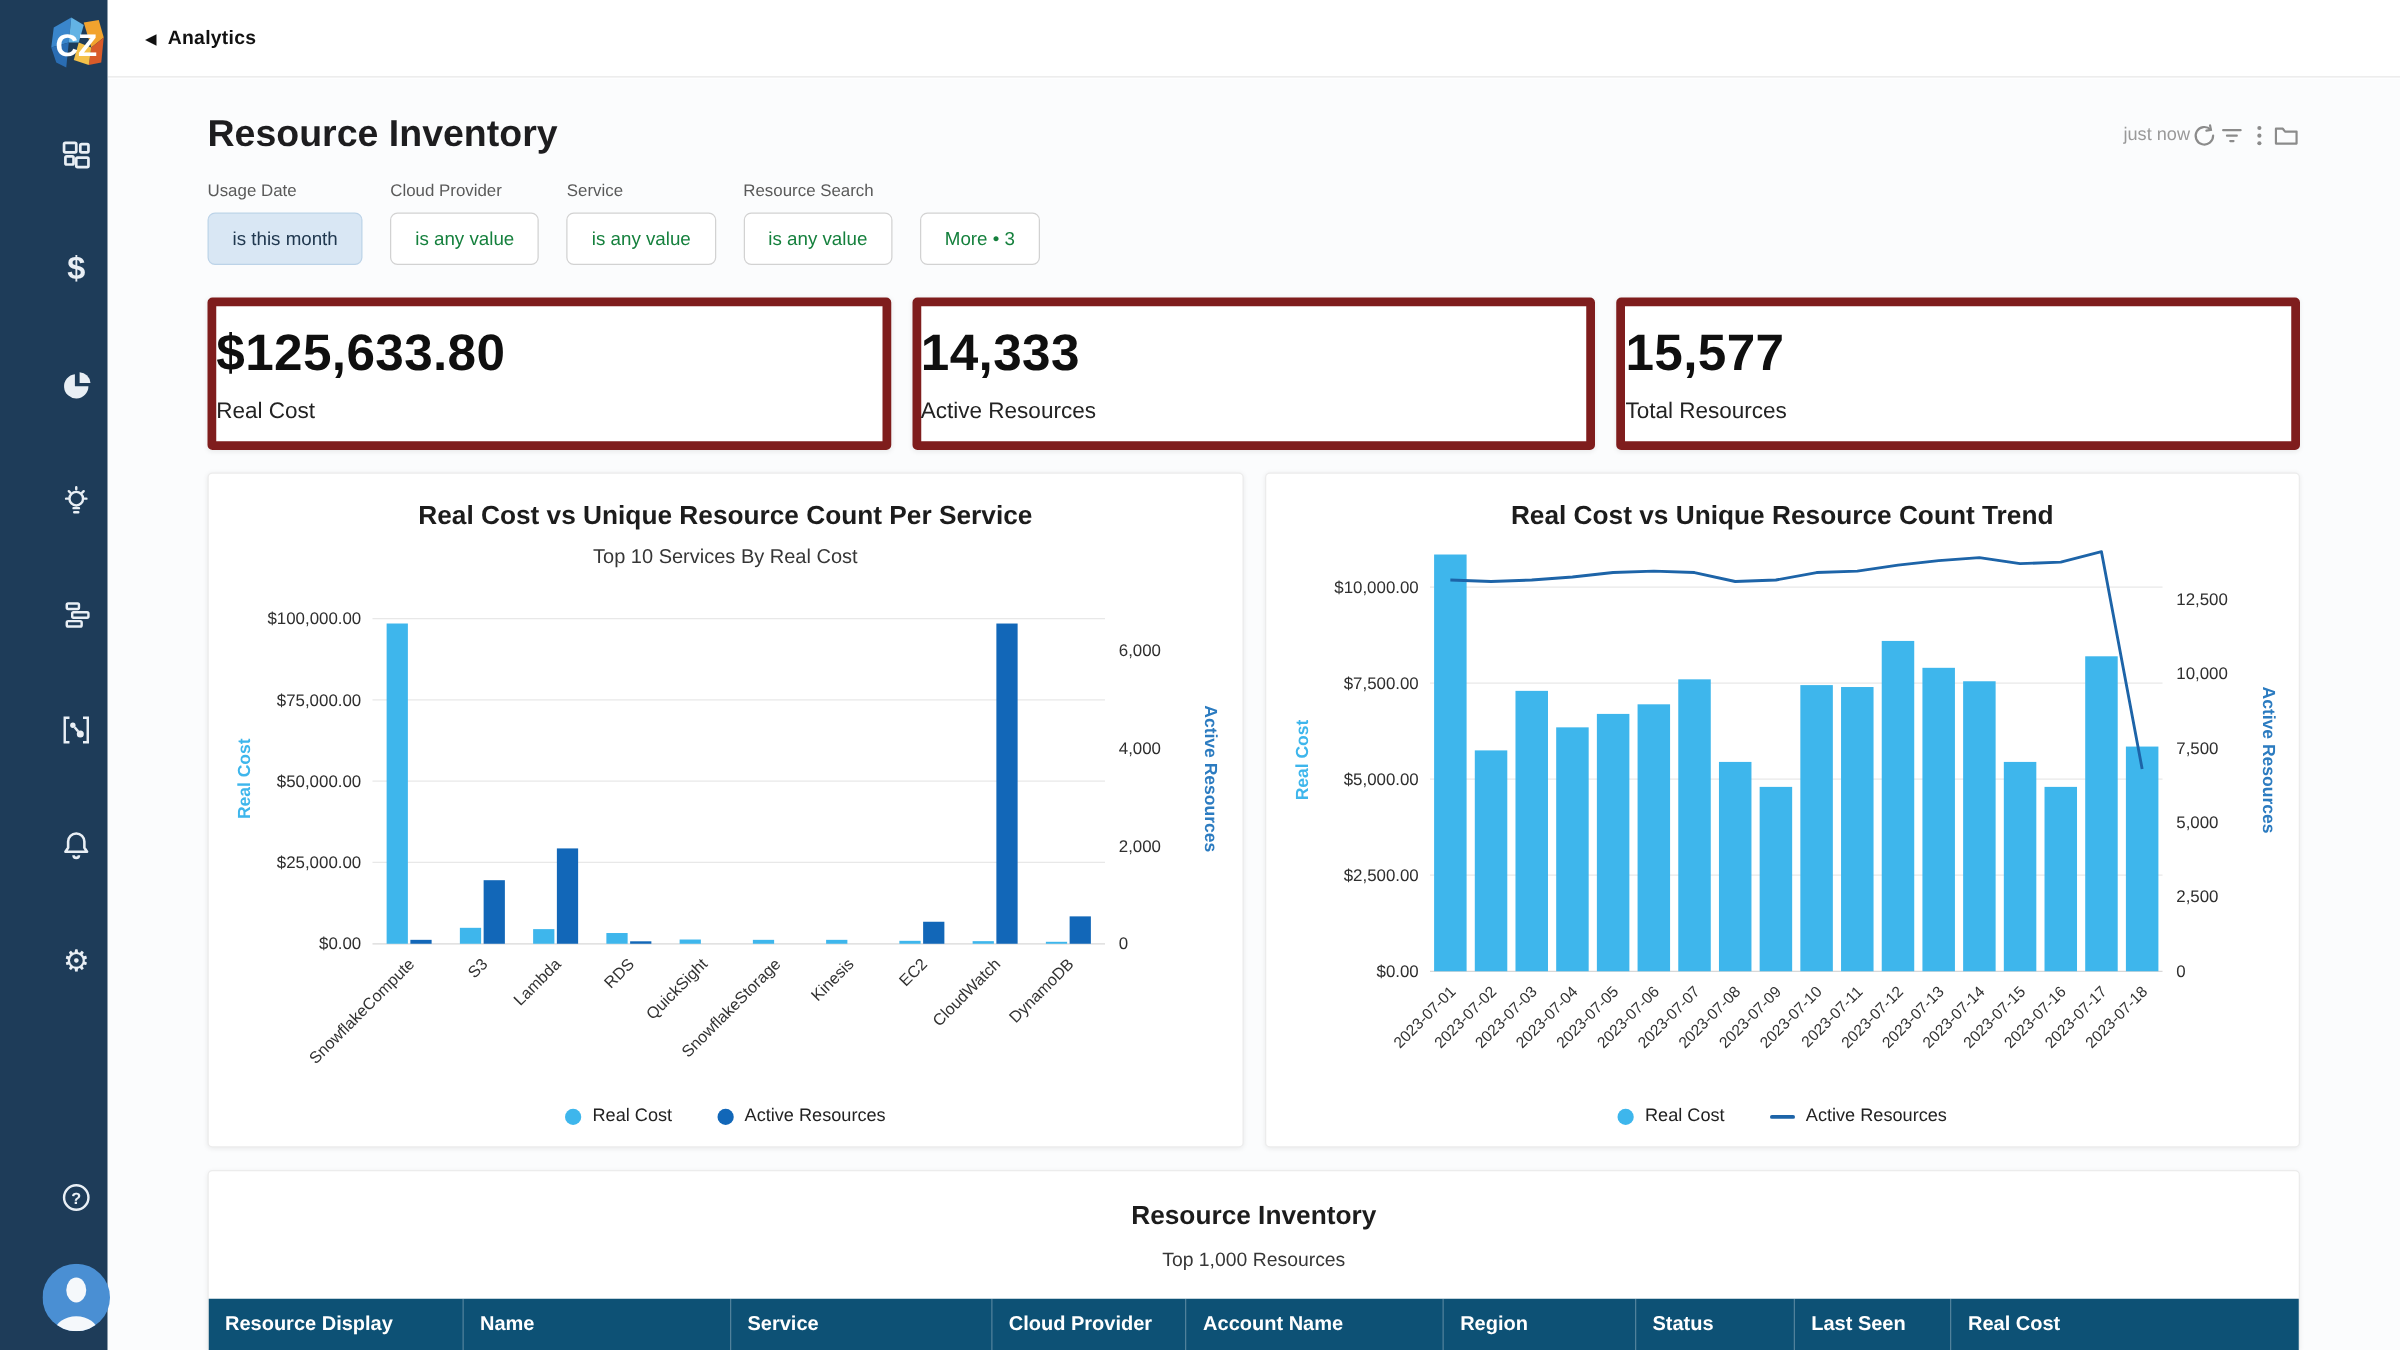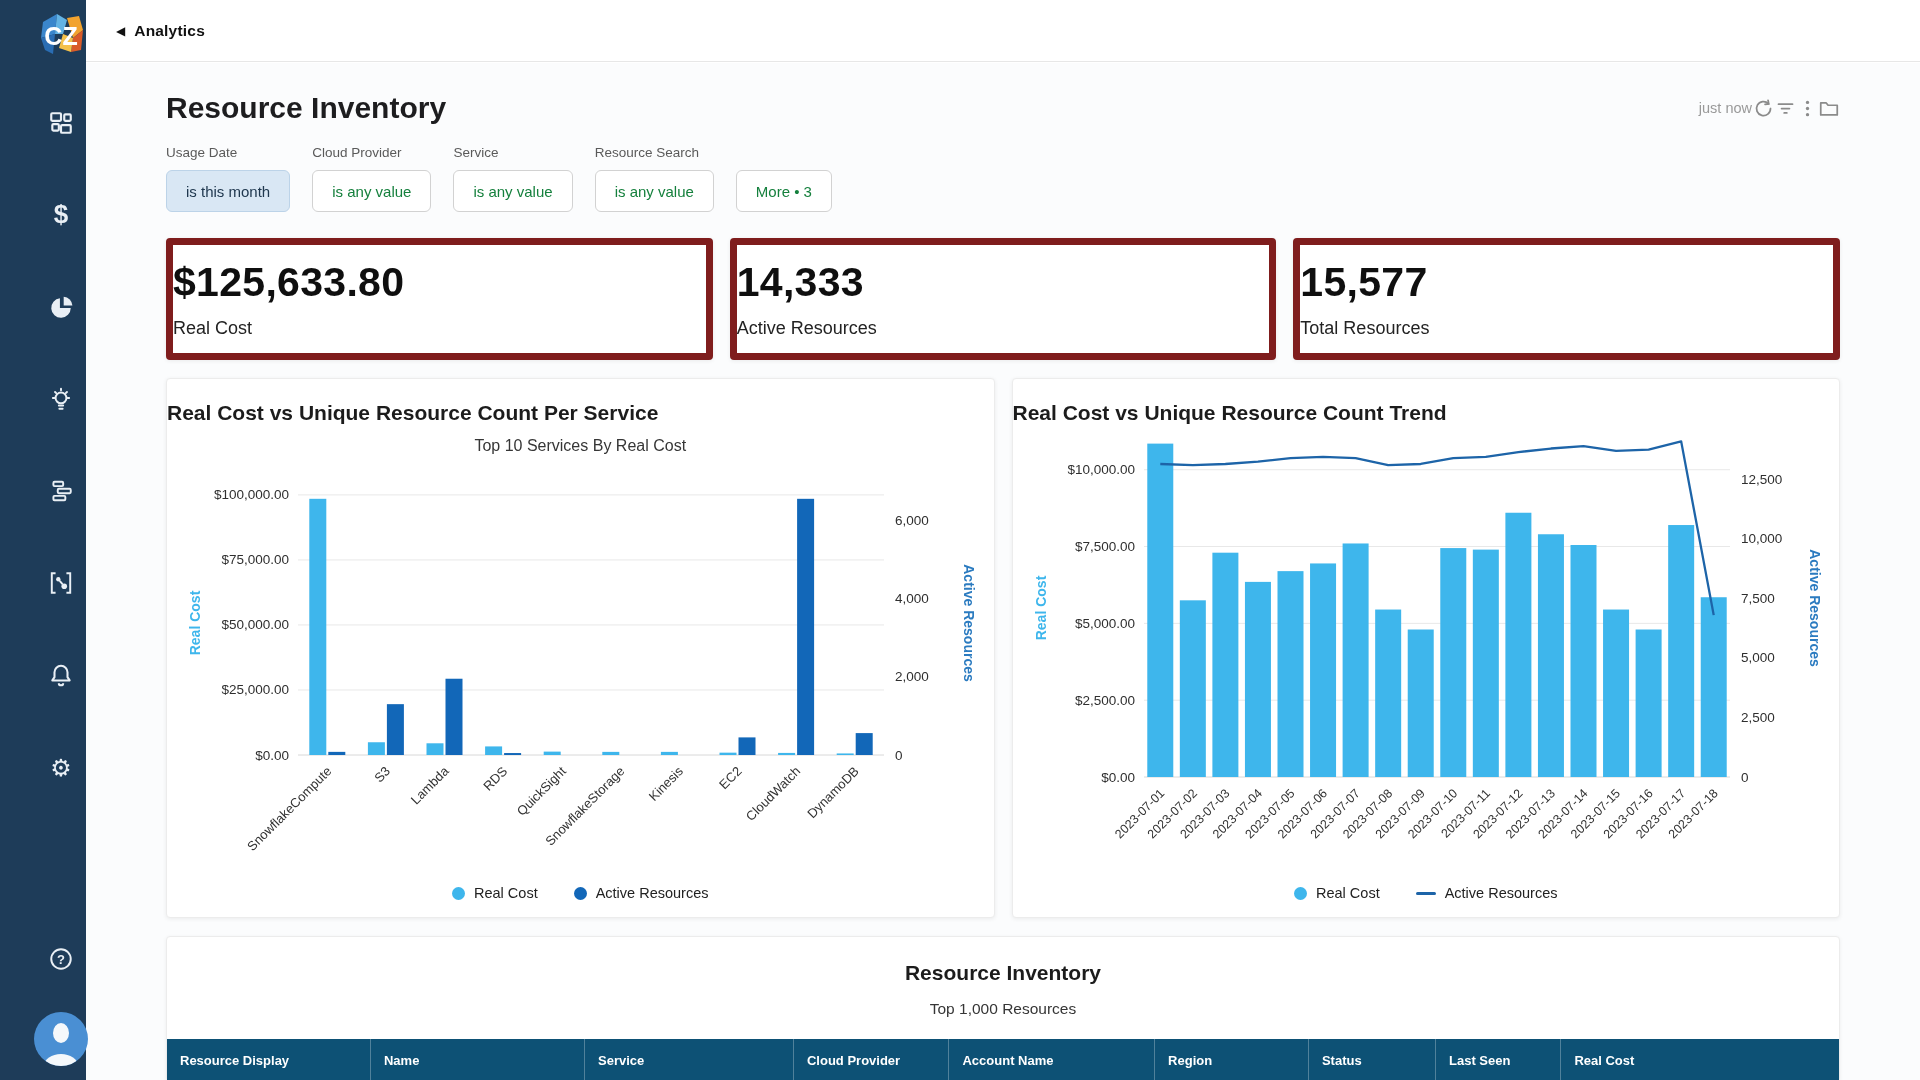--- a/index.html
+++ b/index.html
@@ -44,36 +44,36 @@
   .kpis { display:flex; gap:17px; margin-top:26px; }
   .kpi { flex:1; background:#fff; border:7px solid #7f1d1d; box-shadow:0 1px 4px rgba(0,0,0,.07);
     border-radius:4px; height:122px; display:flex; flex-direction:column; align-items:flex-start; justify-content:center; }
   .kpi-value { font-size:41px; font-weight:600; color:#0f0f0f; letter-spacing:.3px; }
   .kpi-label { font-size:18px; color:#232323; margin-top:12px; }
 
   
   .charts { display:flex; gap:17px; margin-top:18px; }
   .chart-card { flex:1; background:#fff; border:1px solid #ececec; box-shadow:0 1px 4px rgba(0,0,0,.07);
     border-radius:4px; height:540px; position:relative; padding-top:22px; }
-  .chart-title { font-size:21px; font-weight:700; color:#1c1c1c; }
+  .chart-title { text-align:center; font-size:21px; font-weight:700; color:#1c1c1c; }
   .chart-sub { text-align:center; font-size:16px; color:#363636; margin-top:12px; }
   .chart-svg { display:block; margin:0 auto; }
   .legend { position:absolute; bottom:16px; left:0; right:0; display:flex; justify-content:center;
     gap:36px; align-items:center; }
   .legend-item { display:flex; align-items:center; gap:9px; font-size:14.5px; color:#222; cursor:pointer; }
   .dot { width:13px; height:13px; border-radius:50%; }
   .lineswatch { width:20px; height:3px; border-radius:2px; }
 
   
   .table-card { margin-top:18px; background:#fff; border:1px solid #ececec;
     box-shadow:0 1px 4px rgba(0,0,0,.06); border-radius:4px; padding-top:24px; }
   .table-title { text-align:center; font-size:21px; font-weight:700; color:#1c1c1c; }
   .table-sub { text-align:center; font-size:15.5px; color:#363636; margin-top:15px; }
   .thead { display:flex; background:#0d5175; margin-top:21px; height:42px; }
-  .th { color:#fff; font-size:13px; font-weight:700; display:flex; align-items:center;
+  .th { color:#fff; font-size:16px; font-weight:700; display:flex; align-items:center;
     padding:0 13px; border-right:1px solid rgba(255,255,255,.28); }
   .th:last-child { border-right:none; }
 </style>
 </head>
 <body>
 
 <aside class="sidebar">
   <div class="logo">
     <svg width="56" height="56" viewBox="0 0 56 56">
       <polygon points="10,14 24,6 22,26 8,30" fill="#3a86cc"></polygon>

